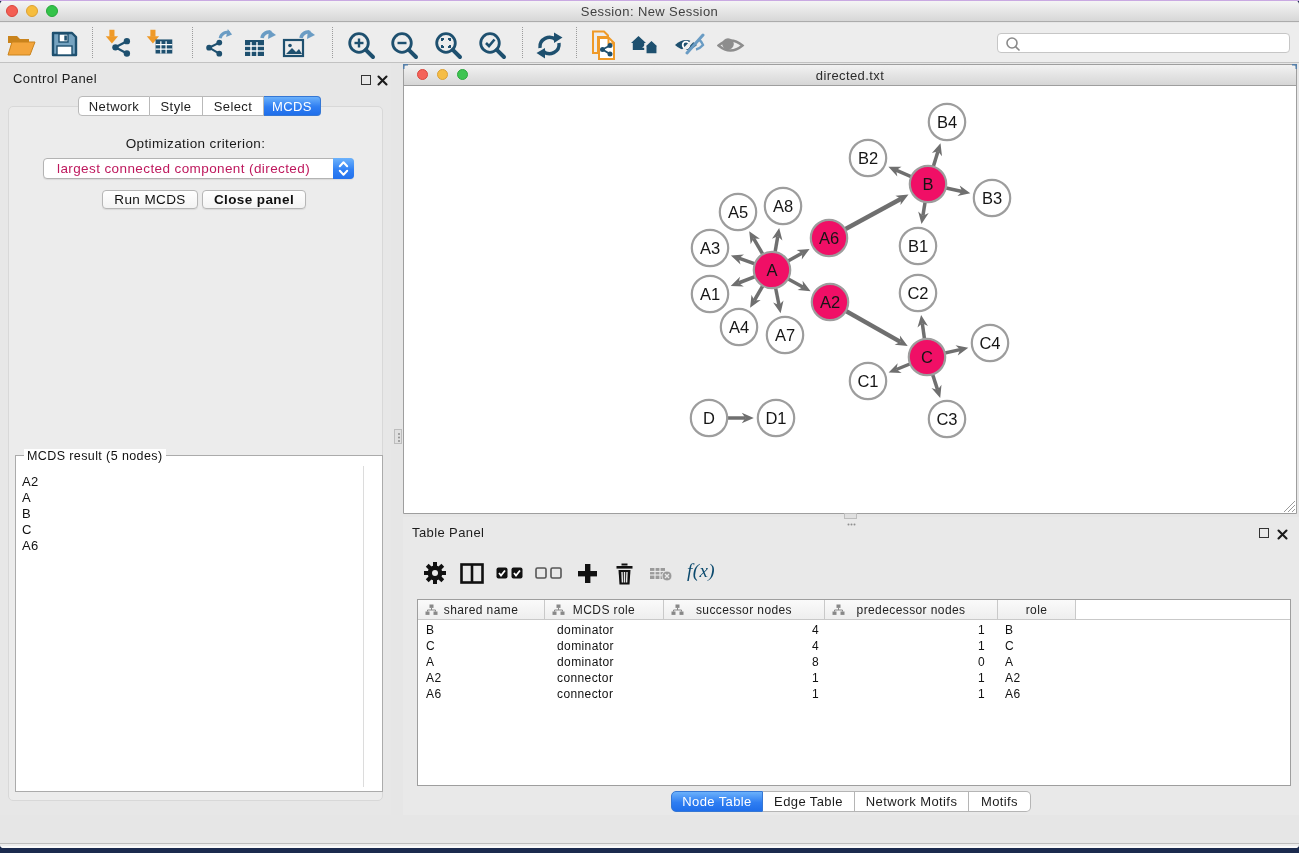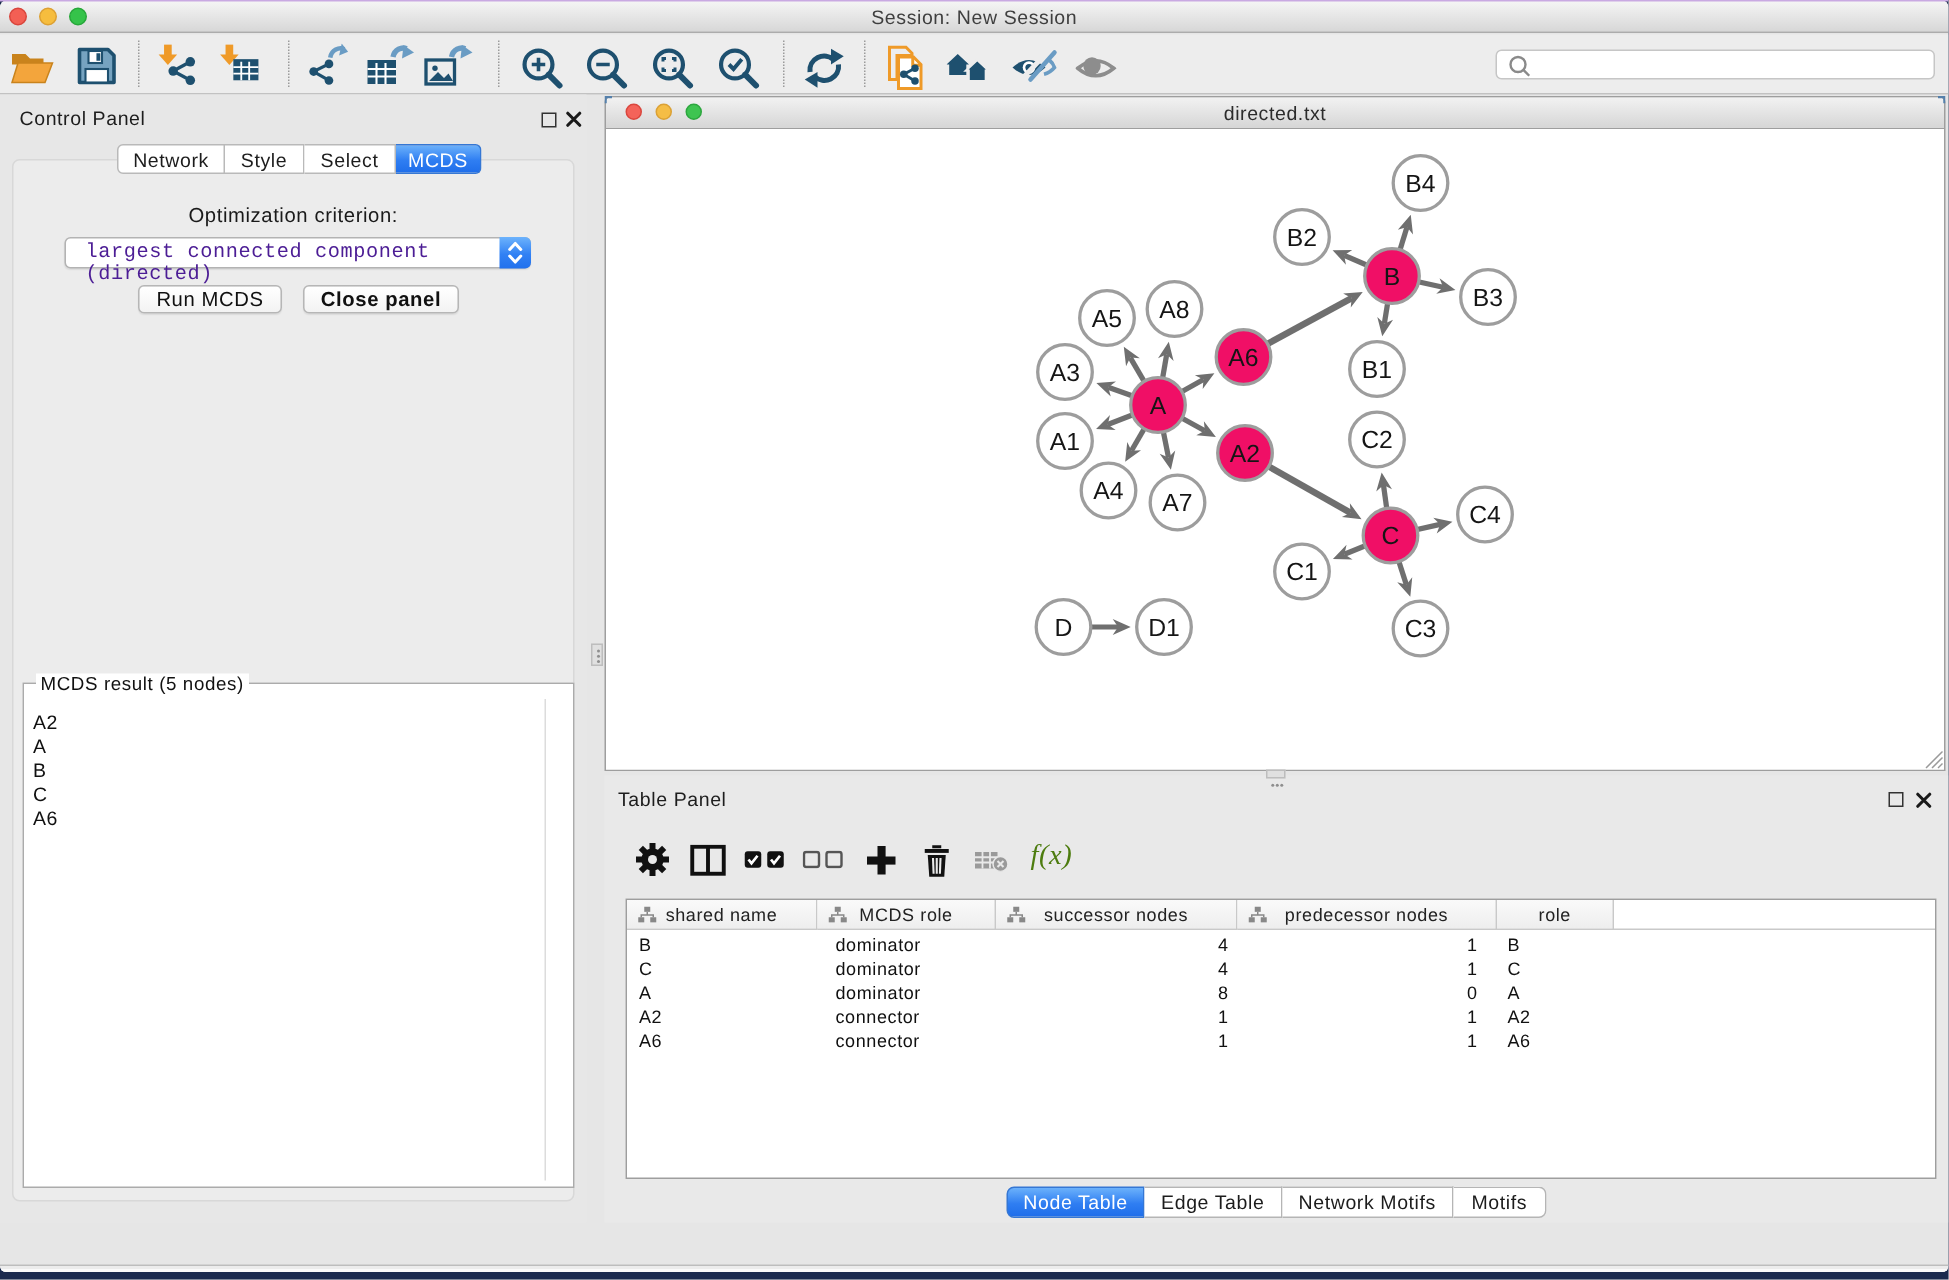--- a/index.html
+++ b/index.html
@@ -23,21 +23,21 @@
 #cp { position:absolute; left:0; top:63px; width:391px; height:752px; background:#e7e7e7; }
 #cp-title { position:absolute; left:13px; top:8px; font-size:13px; color:#1d1d1d; }
 .float-btn { position:absolute; top:12px; width:10px; height:10px; border:1.2px solid #333; }
 .close-x { position:absolute; top:9px; width:11px; height:11px; }
 #cp-tabs { position:absolute; left:78px; top:33px; height:20px; }
 .tabseg { position:absolute; top:0; height:20px; background:#fff; border:1px solid #b9b9b9; font-size:13px; color:#1c1c1c; text-align:center; line-height:19px; }
 .tabseg.sel { background:linear-gradient(#6bb1fb,#2f7ef2 55%,#1f6eea); color:#fff; border-color:#3577d4; }
 #cp-content { position:absolute; left:8px; top:43px; width:375px; height:695px; background:#ececec; border:1px solid #d8d8d8; border-radius:5px; }
 #opt-label { position:absolute; left:0; top:73px; width:391px; text-align:center; font-size:13.5px; color:#1a1a1a; }
 #combo { position:absolute; left:43px; top:95px; width:311px; height:21px; background:#fff; border:1px solid #b3b3b3; border-radius:4px; box-shadow:0 1px 1px rgba(0,0,0,0.08); }
-#combo-text { position:absolute; left:13px; top:2px; font-size:13.5px; color:#4c1d95;font-family:Liberation Mono, monospace; }
+#combo-text { position:absolute; left:13px; top:2px; font-size:13.5px; color:#be185d; }
 #combo-btn { position:absolute; right:-1px; top:-1px; width:21px; height:21px; border-radius:0 4px 4px 0; background:linear-gradient(#6db3fc,#3181f4 55%,#2271ed); }
 .btn { position:absolute; height:19px; background:linear-gradient(#ffffff,#f3f3f3); border:1px solid #b6b6b6; border-radius:4px; font-size:13.5px; color:#111; text-align:center; line-height:17px; box-shadow:0 1px 1px rgba(0,0,0,0.08); }
 #mcds-box { position:absolute; left:15px; top:392px; width:368px; height:337px; background:#fff; border:1px solid #ababab; }
 #mcds-title { position:absolute; left:8px; top:-7px; background:#fff; padding:0 3px; font-size:12.5px; color:#111; }
 #mcds-inner { position:absolute; left:4px; top:10px; right:18px; bottom:4px; border-right:1px solid #dcdcdc; }
 .mcds-item { position:absolute; left:2px; font-size:13px; color:#111; }
 
 #netwin { position:absolute; left:403px; top:64px; width:894px; height:450px; background:#fff; border:1px solid #9e9e9e; border-radius:4px 4px 0 0; }
 #net-titlebar { position:absolute; left:0; top:0; width:892px; height:21px; background:linear-gradient(#f2f2f2,#d6d6d6); border-bottom:1px solid #9e9e9e; border-radius:4px 4px 0 0; }
 #netwin .t1 { left:13px; top:4px; width:11px; height:11px; background:#f4635a; border:1px solid #da473e; }
@@ -224,21 +224,21 @@
     <div id="opt-label">Optimization criterion:</div>
     <div id="combo">
       <div id="combo-text">largest connected component (directed)</div>
       <div id="combo-btn">
           <svg width="21" height="21" viewBox="0 0 21 21" style="position:absolute;left:0;top:0">
             <path d="M6.8,8.3 L10.5,4.3 L14.2,8.3" fill="none" stroke="#fff" stroke-width="2" stroke-linecap="round" stroke-linejoin="round"></path>
             <path d="M6.8,12.7 L10.5,16.7 L14.2,12.7" fill="none" stroke="#fff" stroke-width="2" stroke-linecap="round" stroke-linejoin="round"></path>
           </svg>
         </div>
     </div>
-    <div class="btn" style="left:92px; top:127px; width:96px;">Run MCDS</div>
+    <div class="btn" style="left:102px; top:127px; width:96px;">Run MCDS</div>
     <div class="btn" style="left:202px; top:127px; width:104px;font-weight:bold;">Close panel</div>
     <div id="mcds-box">
       <div id="mcds-title">MCDS result (5 nodes)</div>
       <div id="mcds-inner">
         <div class="mcds-item" style="top:8px;">A2</div>
         <div class="mcds-item" style="top:24px;">A</div>
         <div class="mcds-item" style="top:40px;">B</div>
         <div class="mcds-item" style="top:56px;">C</div>
         <div class="mcds-item" style="top:72px;">A6</div>
       </div>
@@ -403,21 +403,21 @@
         </svg>
         <svg style="position:absolute;left:232px;top:8px" width="24" height="16" viewBox="0 0 24 16">
           <rect x="1" y="3" width="15" height="11" fill="#9a9a9a"></rect>
           <line x1="1" y1="6.5" x2="16" y2="6.5" stroke="#e9e9e9" stroke-width="1.2"></line>
           <line x1="1" y1="10" x2="16" y2="10" stroke="#e9e9e9" stroke-width="1.2"></line>
           <line x1="6" y1="3" x2="6" y2="14" stroke="#e9e9e9" stroke-width="1.2"></line>
           <line x1="11" y1="3" x2="11" y2="14" stroke="#e9e9e9" stroke-width="1.2"></line>
           <circle cx="18" cy="11" r="5" fill="#9a9a9a" stroke="#e9e9e9" stroke-width="1"></circle>
           <path d="M16,9 L20,13 M20,9 L16,13" stroke="#e9e9e9" stroke-width="1.4"></path>
         </svg>
-        <div style="position:absolute;left:270px;top:3px;font-family:'Liberation Serif',serif;font-style:italic;font-size:19px;color:#4d7c0f;">f(x)</div>
+        <div style="position:absolute;left:270px;top:3px;font-family:'Liberation Serif',serif;font-style:italic;font-size:19px;color:#0c4a6e;">f(x)</div>
       </div>
       <div id="tbl">
       <div id="tbl-header">
           <div class="hcell" style="left:0px;width:127px;"><svg width="13" height="12" viewBox="0 0 13 12" style="position:absolute;left:7px;top:4px">
               <rect x="4.5" y="0.5" width="4" height="3.4" fill="#888"></rect>
               <rect x="0.5" y="7.5" width="4" height="3.4" fill="#888"></rect>
               <rect x="8.5" y="7.5" width="4" height="3.4" fill="#888"></rect>
               <path d="M6.5,4 L6.5,6 M2.5,7.5 L2.5,6 L10.5,6 L10.5,7.5" stroke="#888" stroke-width="1" fill="none"></path>
             </svg>shared name</div>
           <div class="hcell" style="left:127px;width:119px;"><svg width="13" height="12" viewBox="0 0 13 12" style="position:absolute;left:7px;top:4px">

